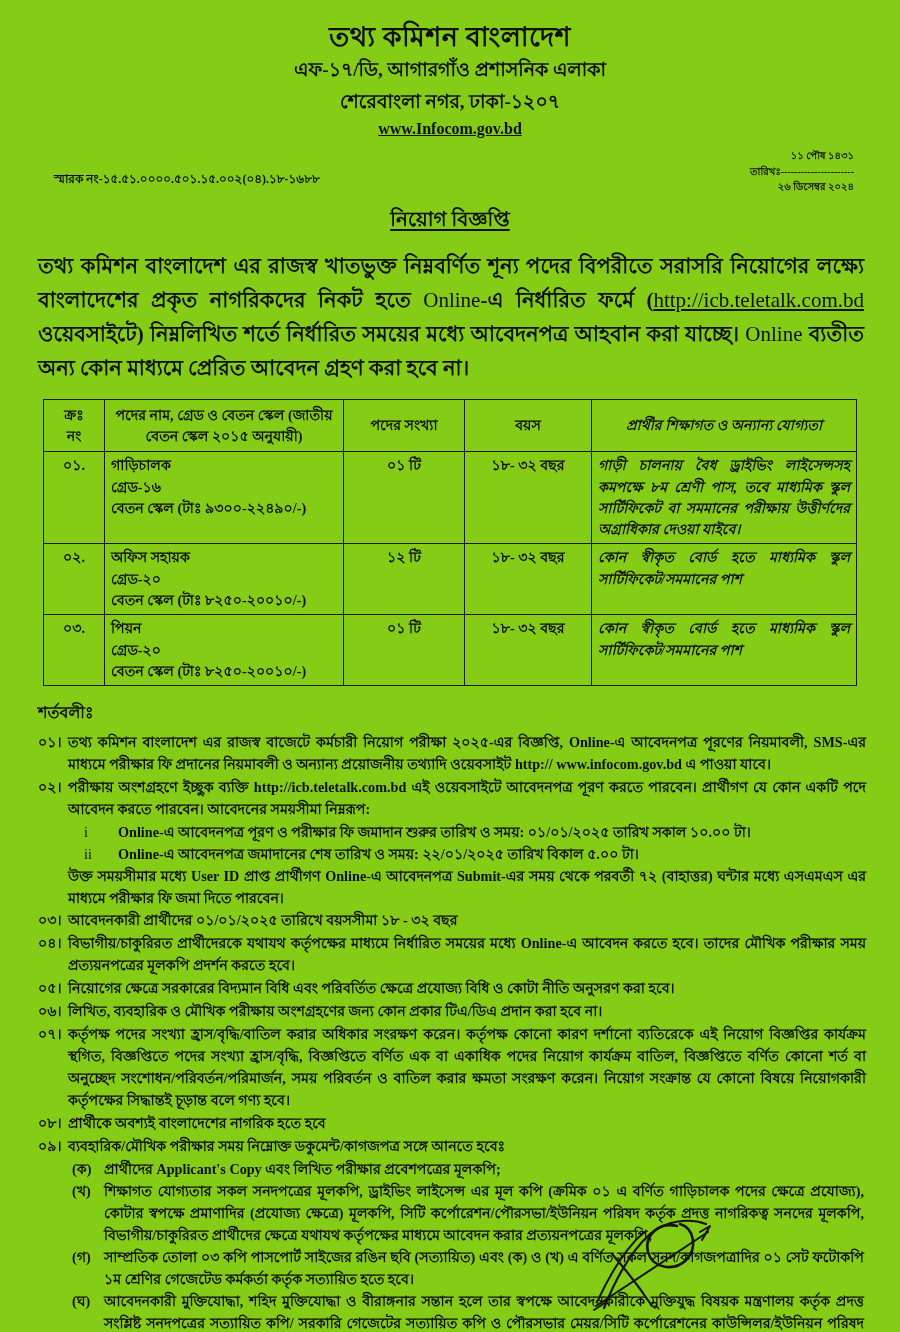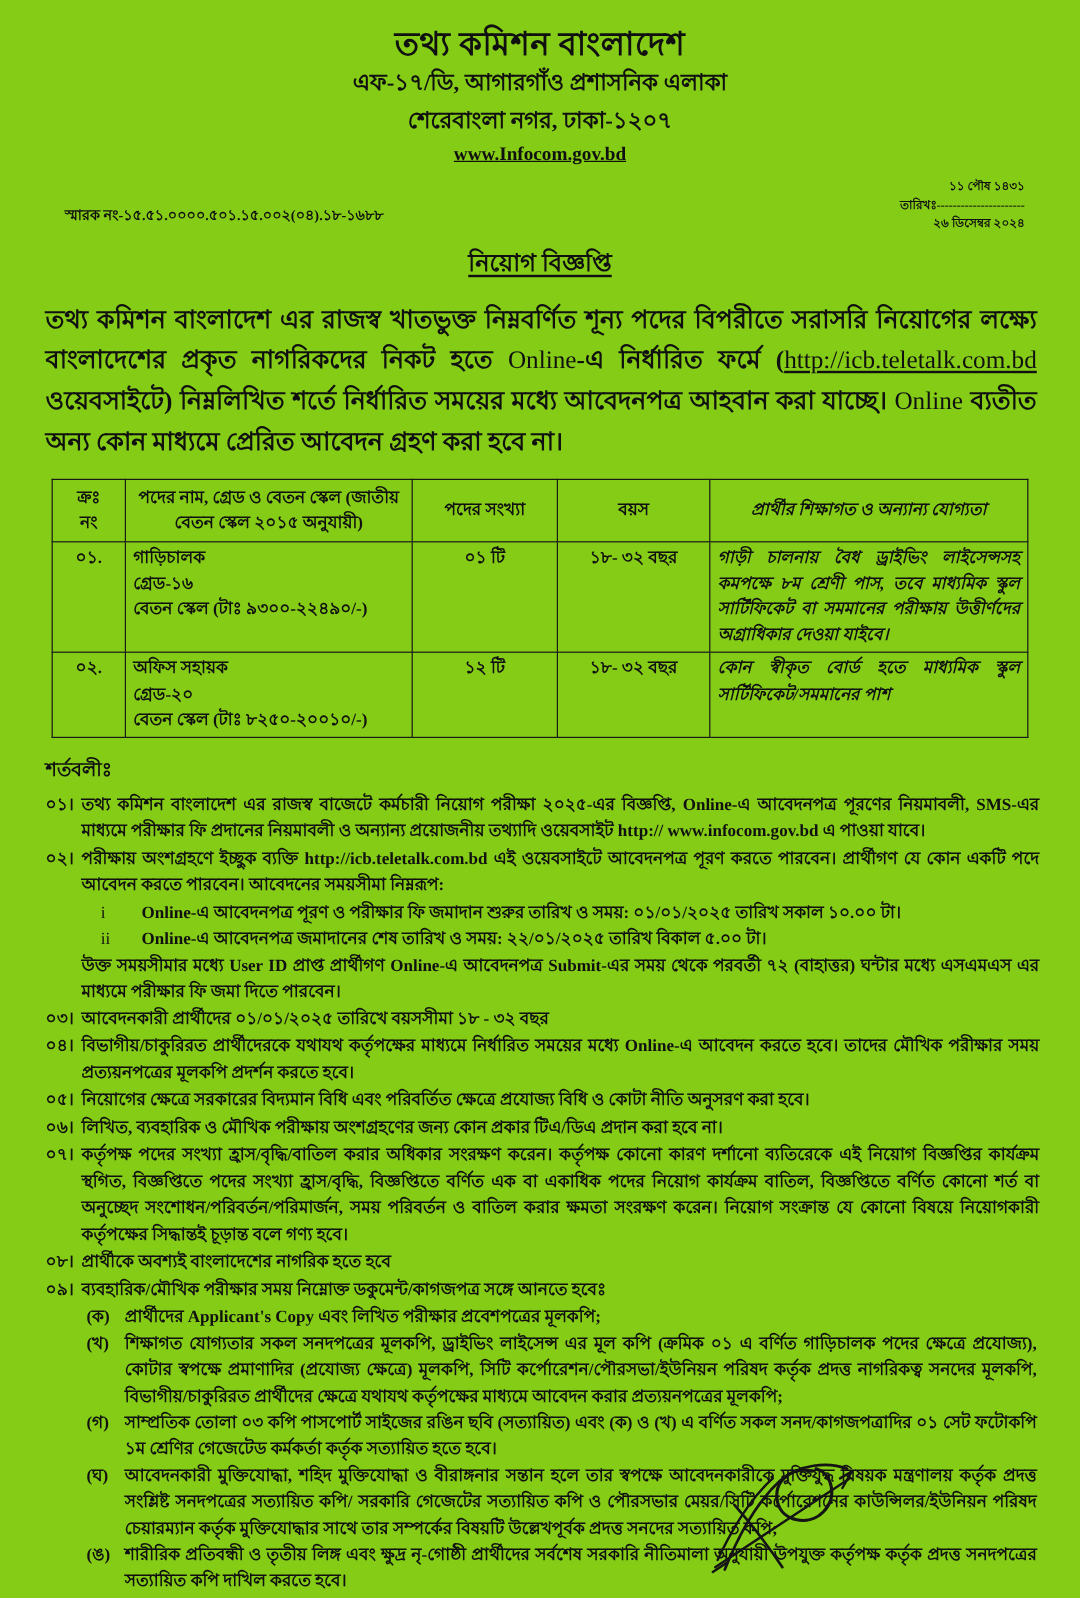--- a/index.html
+++ b/index.html
@@ -273,20 +273,33 @@
           <span class="post-line">অফিস সহায়ক</span>
           <span class="post-line">গ্রেড-২০</span>
           <span class="post-line">বেতন স্কেল (টাঃ ৮২৫০-২০০১০/-)</span>
         </td>
         <td class="col-num">১২ টি</td>
         <td class="col-age">১৮- ৩২ বছর</td>
         <td class="col-qual qual-cell">
           <div>কোন স্বীকৃত বোর্ড হতে মাধ্যমিক স্কুল সার্টিফিকেট/সমমানের পাশ</div>
         </td>
       </tr>
+      <tr class="row-h-3">
+        <td class="col-sl">০৩.</td>
+        <td class="col-post">
+          <span class="post-line">পিয়ন</span>
+          <span class="post-line">গ্রেড-২০</span>
+          <span class="post-line">বেতন স্কেল (টাঃ ৮২৫০-২০০১০/-)</span>
+        </td>
+        <td class="col-num">০১ টি</td>
+        <td class="col-age">১৮- ৩২ বছর</td>
+        <td class="col-qual qual-cell">
+          <div>কোন স্বীকৃত বোর্ড হতে মাধ্যমিক স্কুল সার্টিফিকেট/সমমানের পাশ</div>
+        </td>
+      </tr>
     </tbody>
   </table>
 
   <div class="cond-head">শর্তবলীঃ</div>
 
   <div class="cond-list">
 
     <div class="cond-item">
       <span class="cond-num">০১।</span>
       <span class="cond-body">তথ্য কমিশন বাংলাদেশ এর রাজস্ব বাজেটে কর্মচারী নিয়োগ পরীক্ষা ২০২৫-এর বিজ্ঞপ্তি,  Online-এ আবেদনপত্র পূরণের নিয়মাবলী, SMS-এর মাধ্যমে পরীক্ষার ফি প্রদানের নিয়মাবলী ও অন্যান্য প্রয়োজনীয় তথ্যাদি ওয়েবসাইট http:// www.infocom.gov.bd এ পাওয়া যাবে।</span>

